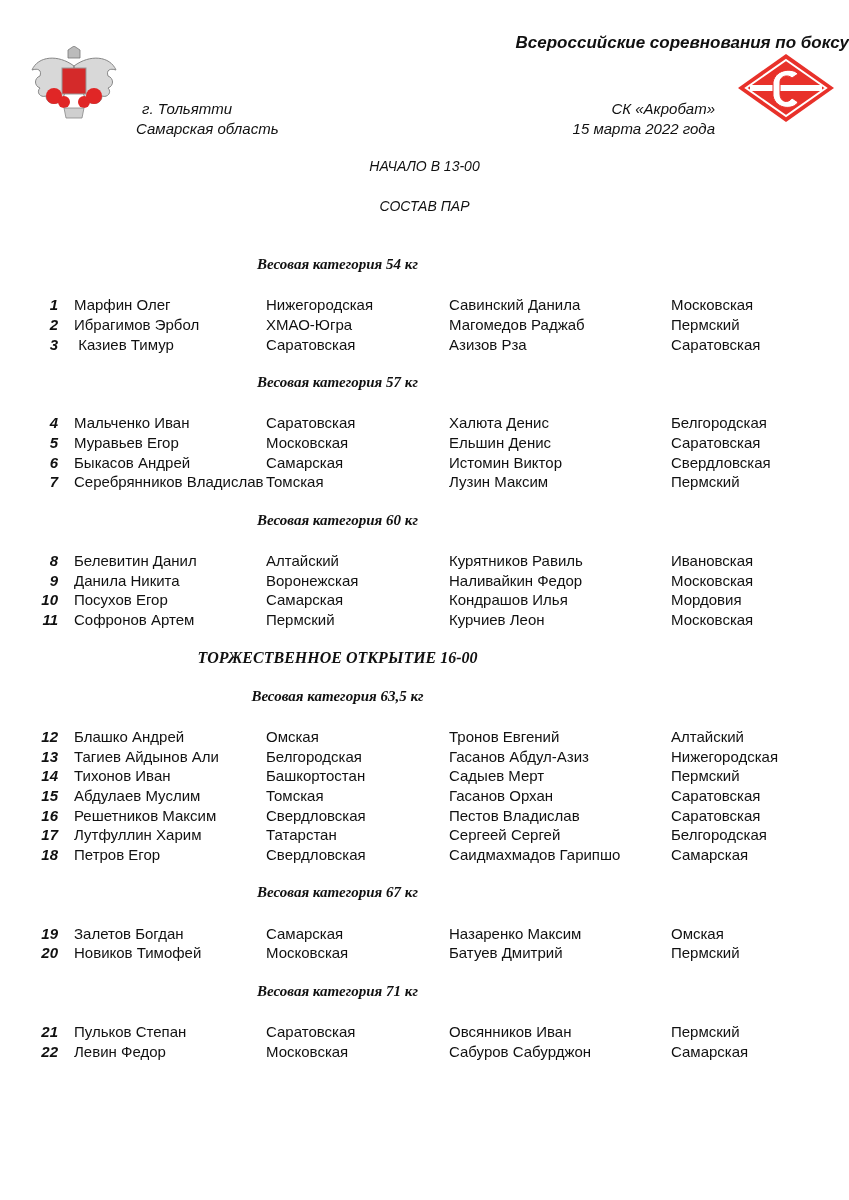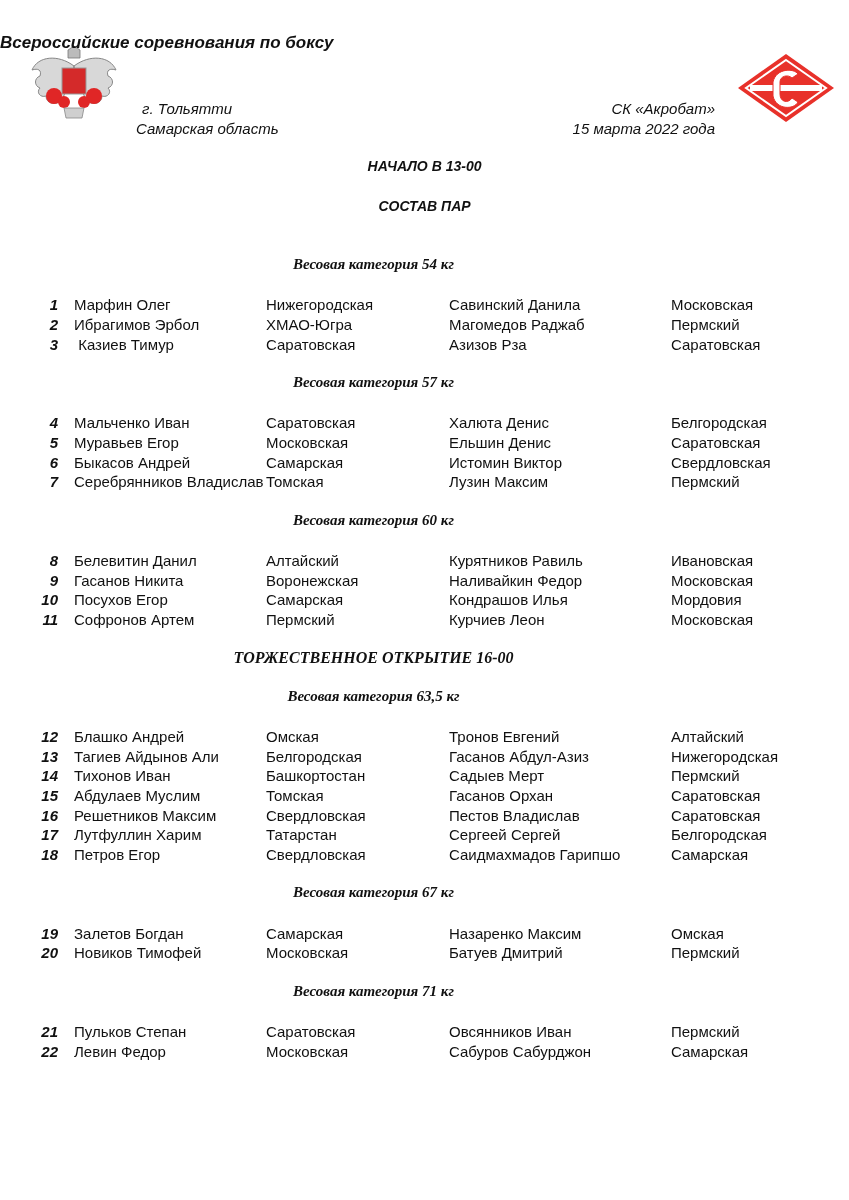--- a/index.html
+++ b/index.html
@@ -1,21 +1,21 @@
 <!DOCTYPE html>
 <html><head>
 <meta charset="utf-8">
 <style>
   html, body { margin:0; padding:0; background:#ffffff; }
   body { width:849px; height:1200px; position:relative; overflow:hidden; color:#111; font-family:"Liberation Sans", sans-serif; }
-  .title { position:absolute; left:0; width:849px; text-align:left; font-weight:bold; font-style:italic; font-size:17px; line-height:21px; top:32px; }
+  .title { position:absolute; left:0; width:849px; text-align:right; font-weight:bold; font-style:italic; font-size:17px; line-height:21px; top:32px; }
   .title div { white-space:nowrap; }
   .meta { position:absolute; font-style:italic; font-size:15px; line-height:20px; white-space:nowrap; }
-  .center-bold { position:absolute; left:0; width:849px; text-align:center; font-weight:bold; font-style:italic; font-size:14px; }
-  .cat { position:absolute; left:0; width:675px; text-align:center; font-family:"Liberation Serif", serif; font-weight:bold; font-style:italic; font-size:15px;padding-left:36px; }
+  .center-bold { position:absolute; left:0; width:849px; text-align:center; font-weight:normal; font-style:italic; font-size:14px; }
+  .cat { position:absolute; left:0; width:675px; text-align:center; font-family:"Liberation Serif", serif; font-weight:bold; font-style:italic; font-size:15px; }
   .row { position:absolute; left:0; width:849px; height:20px; font-size:15px; line-height:20px; }
   .row span { position:absolute; white-space:nowrap; }
   .num { font-weight:bold; font-style:italic; width:40px; text-align:right; left:18px; }
   .c1 { left:74px; } .c2 { left:266px; } .c3 { left:449px; } .c4 { left:671px; }
   .logo { position:absolute; }
 </style>
 </head>
 <body>
 
 <div class="logo" style="left:28px;top:46px;width:92px;height:76px;">
@@ -109,21 +109,21 @@
 <div class="cat" style="top:512px;">Весовая категория 60 кг</div>
 <div class="row" style="top:551px;">
   <span class="num">8</span>
   <span class="c1">Белевитин Данил</span>
   <span class="c2">Алтайский</span>
   <span class="c3">Курятников Равиль</span>
   <span class="c4">Ивановская</span>
 </div>
 <div class="row" style="top:571px;">
   <span class="num">9</span>
-  <span class="c1">Гасанов Никита</span>
+  <span class="c1">Данила Никита</span>
   <span class="c2">Воронежская</span>
   <span class="c3">Наливайкин Федор</span>
   <span class="c4">Московская</span>
 </div>
 <div class="row" style="top:590px;">
   <span class="num">10</span>
   <span class="c1">Посухов Егор</span>
   <span class="c2">Самарская</span>
   <span class="c3">Кондрашов Илья</span>
   <span class="c4">Мордовия</span>

